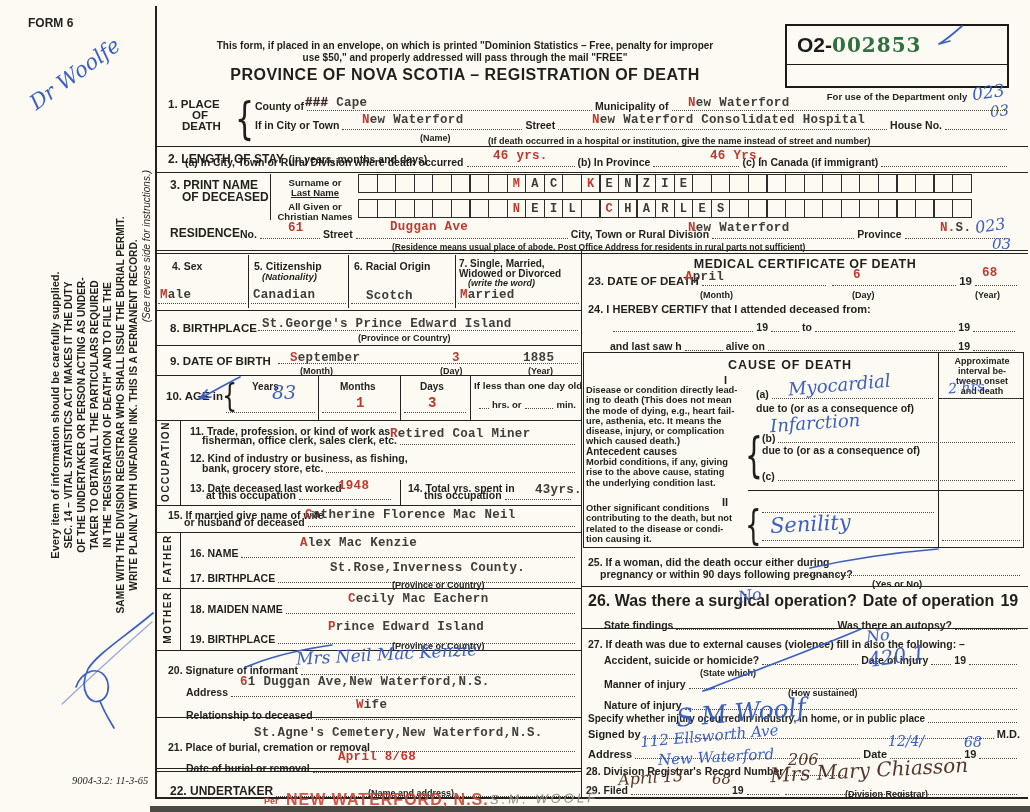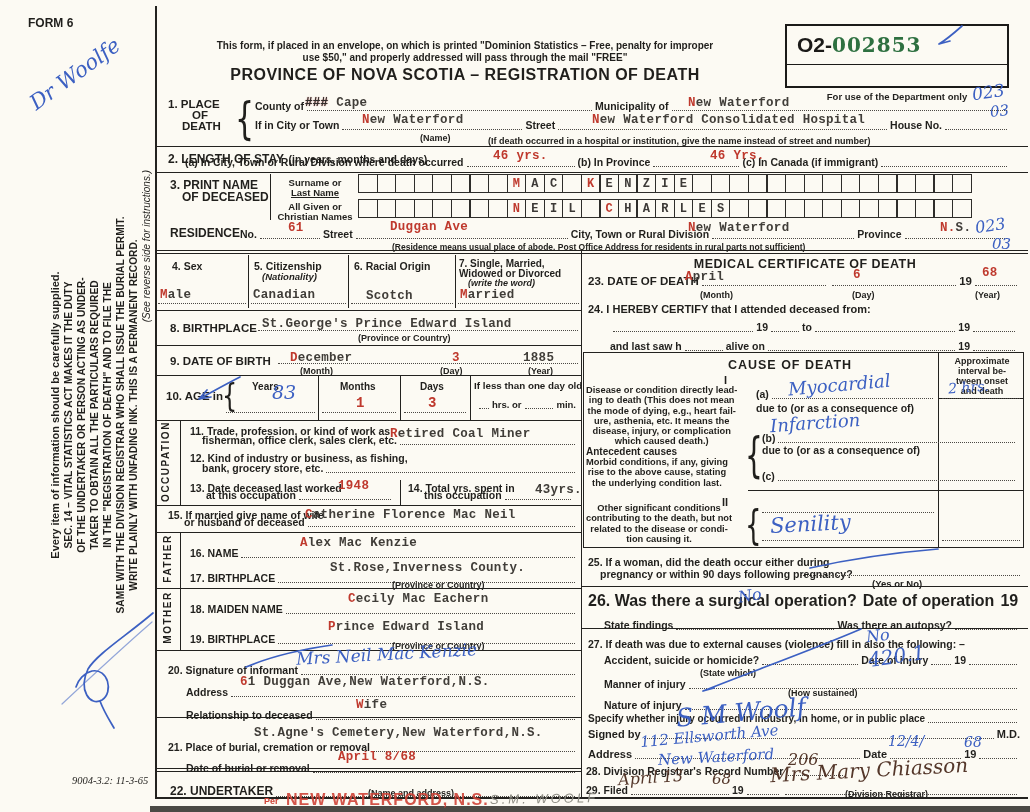--- a/index.html
+++ b/index.html
@@ -24,21 +24,21 @@
   .stamp{position:absolute;color:#cf4438;font-family:"Liberation Sans",sans-serif;font-weight:bold;white-space:nowrap;}
   .brace{position:absolute;font-family:"DejaVu Sans",sans-serif;font-weight:400;color:#201f1c;transform-origin:top left;}
   .vlab{position:absolute;transform:rotate(-90deg);font-family:"Liberation Sans",sans-serif;font-weight:bold;
         letter-spacing:1.5px;font-size:10px;color:#201f1c;text-align:center;}
   .lgrid{position:absolute;display:flex;margin-left:1.2px;}
   .lc{width:19.75px;height:19px;border:1.2px solid #2e2d2a;margin-left:-1.2px;box-sizing:border-box;
       display:flex;align-items:center;justify-content:center;
       font-family:"Liberation Mono","DejaVu Sans Mono",monospace;font-weight:bold;font-size:12px;color:#3c3936;}
   .lc.red{color:#bf392d;}
   .sb{line-height:13px;text-align:center;}
-  .pre{white-space:pre-line;text-align:center;}
+  .pre{white-space:pre-line;}
 </style>
 </head>
 <body>
 
 <div id="page">
 
   <div class="vl" style="left:155px;top:6px;height:792px;width:2px;"></div>
   <div class="hl" style="left:155px;top:146px;width:873px;"></div>
   <div class="hl" style="left:155px;top:172px;width:873px;"></div>
   <div class="hl" style="left:155px;top:250px;width:873px;"></div>
@@ -236,21 +236,21 @@
   <div class="tv a" style="left:366px;top:289px;">Scotch</div>
   <div class="tv flr a" style="left:460px;top:288px;">Married</div>
 
   <div class="lb a" style="left:170px;top:322px;font-size:11.5px;">8. BIRTHPLACE</div>
   <div class="dot" style="left:258px;top:330px;width:320px;"></div>
   <div class="tv a" style="left:262px;top:317px;">St.George's Prince Edward Island</div>
   <div class="cp" style="left:358px;top:333px;">(Province or Country)</div>
 
   <div class="lb a" style="left:170px;top:355px;font-size:11.5px;">9. DATE OF BIRTH</div>
   <div class="dot" style="left:278px;top:363px;width:300px;"></div>
-  <div class="tv flr a" style="left:290px;top:351px;">December</div>
+  <div class="tv flr a" style="left:290px;top:351px;">September</div>
   <div class="tv red a" style="left:452px;top:351px;">3</div>
   <div class="tv a" style="left:523px;top:351px;">1885</div>
   <div class="cp" style="left:300px;top:366px;">(Month)</div>
   <div class="cp" style="left:440px;top:366px;">(Day)</div>
   <div class="cp" style="left:528px;top:366px;">(Year)</div>
 
   <div class="lb a" style="left:166px;top:390px;font-size:11.5px;">10. AGE in</div>
   <div class="brace" style="left:222px;top:376px;font-size:24px;transform:scaleY(1.35);">{</div>
   <div class="vl" style="left:318px;top:375px;height:45px;"></div>
   <div class="vl" style="left:400px;top:375px;height:45px;"></div>

